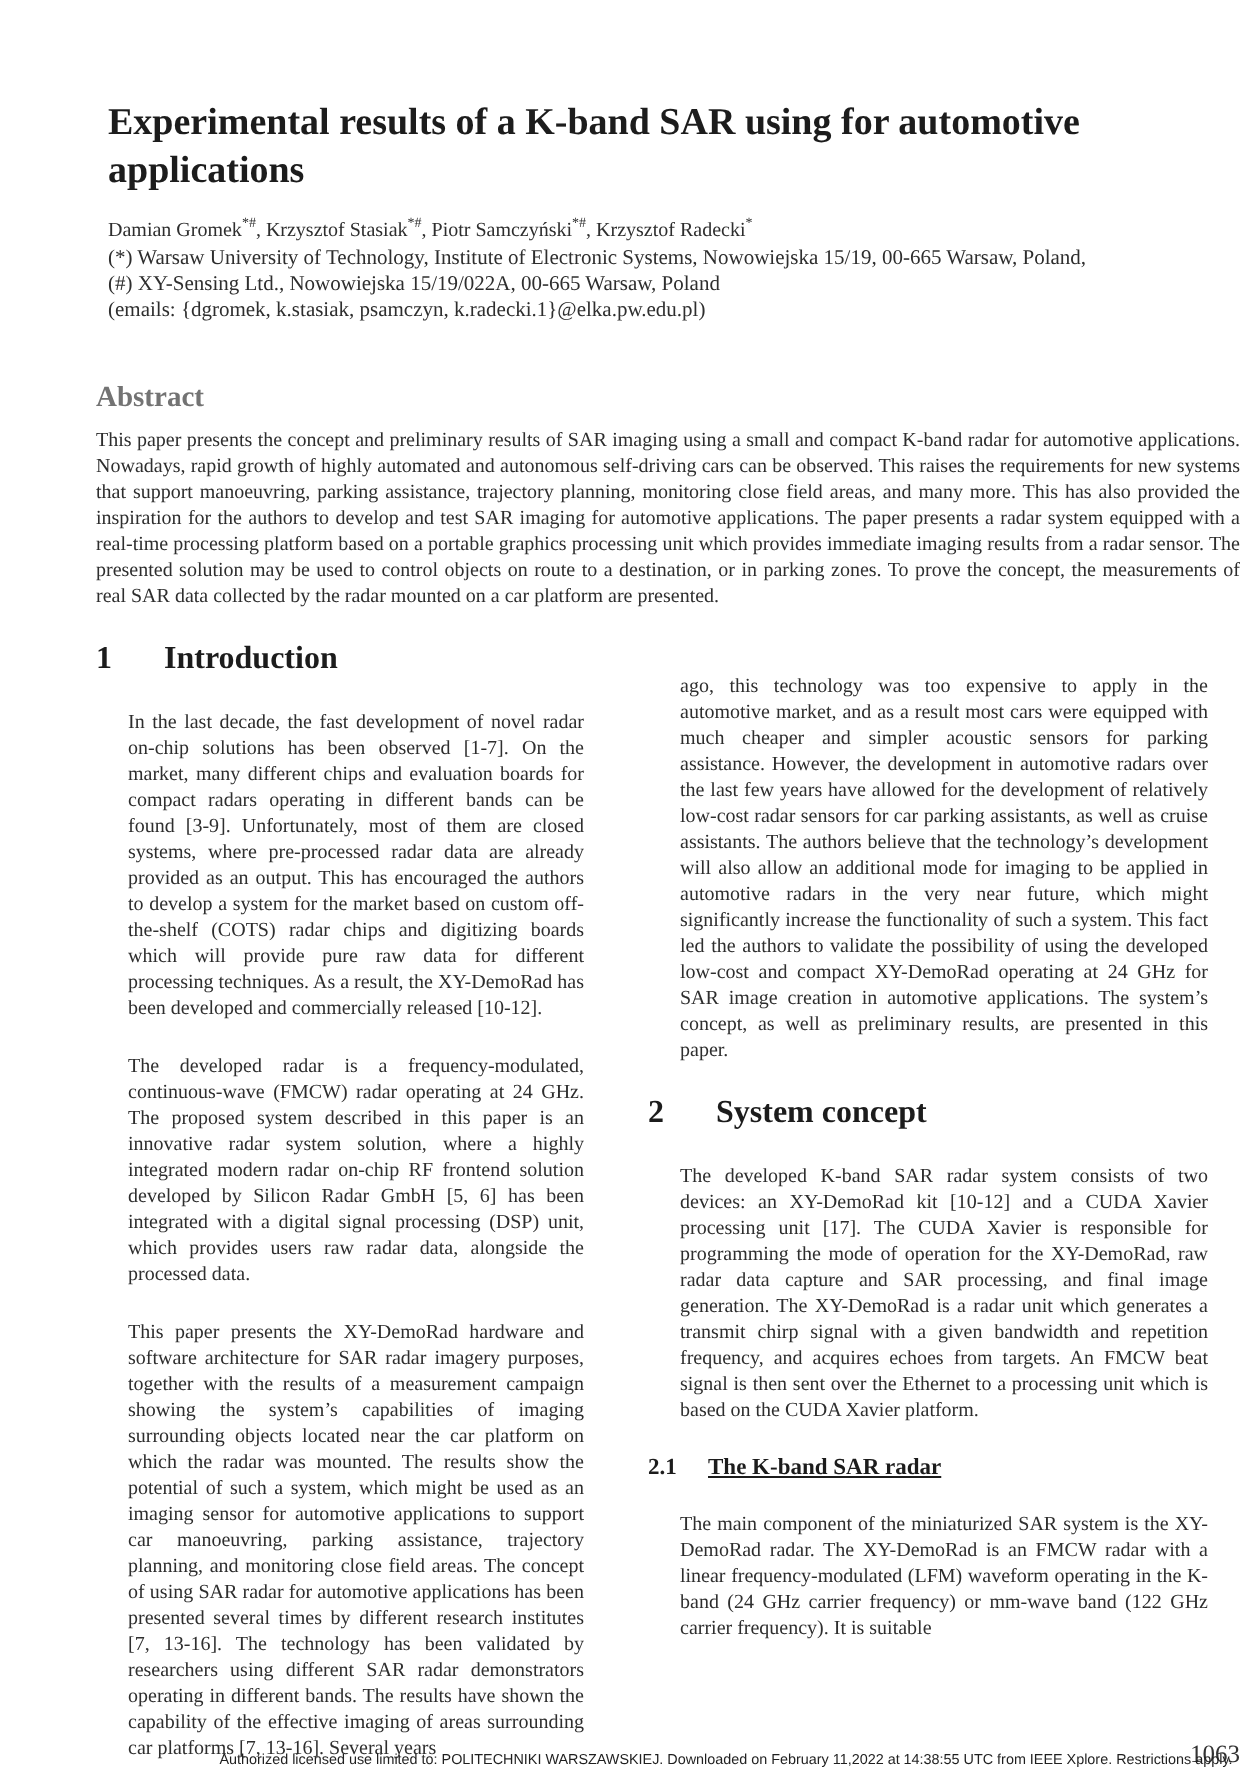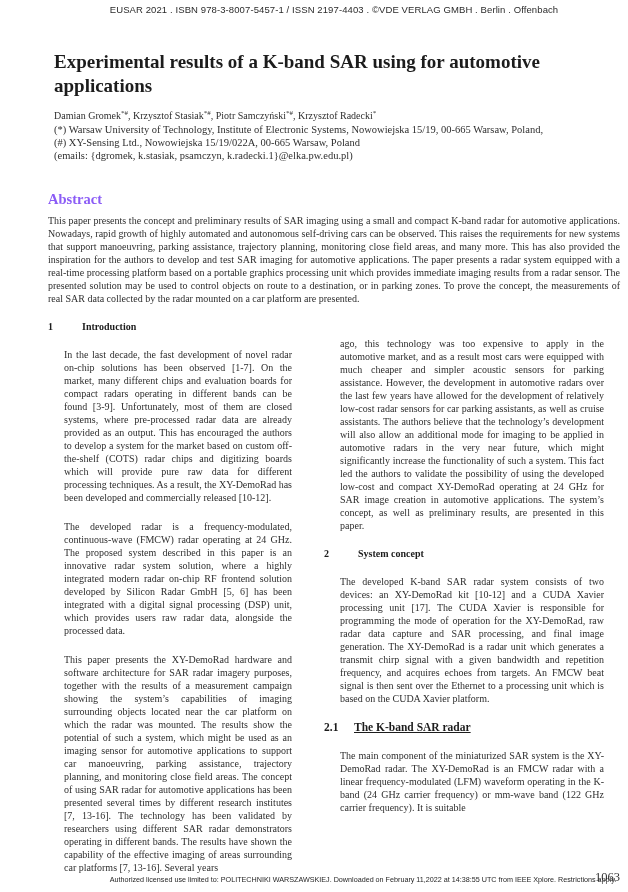--- a/index.html
+++ b/index.html
@@ -13,47 +13,46 @@
     letter-spacing:0.1px;
   }
   .content { position:absolute; top:50px; left:48px; right:8px; }
   .title {
     margin:0 0 0 6px; font-size:19px; line-height:24px; font-weight:bold;
     color:#1c1c1c; max-width:525px;
   }
   .byline { margin:11px 0 0 6px; font-size:10px; line-height:13px; color:#2e2e2e; }
   .byline sup { font-size:7px; line-height:0; }
   .affiliations { margin:1px 0 0 6px; font-size:10.5px; line-height:13px;font-family:Liberation Serif, serif; }
-  .abstract-heading { margin:29px 0 0 0; font-size:14.5px; font-weight:bold; color:#8b5cf6; }
+  .abstract-heading { margin:29px 0 0 0; font-size:14.5px; font-weight:bold; color:#737373; }
   .abstract-text { margin:6px 0 0 0; font-size:10px; line-height:13px; text-align:justify; }
   .columns { display:flex; margin-top:16px; }
   .col-left { flex:none; width:260px; margin-right:16px; }
   .col-right { flex:1; min-width:0; }
-  h2.section { margin:0 0 9px 0; font-size:10px; font-weight:bold; color:#1c1c1c; }
+  h2.section { margin:0 0 9px 0; font-size:16px; font-weight:bold; color:#1c1c1c; }
   h2.section.later { margin-top:15px; }
   h3.subsection { margin:11px 0 5px 0; font-size:11.5px; font-weight:bold; color:#1c1c1c;text-decoration:underline; }
   .sec-num { display:inline-block; width:34px; }
   .subsec-num { display:inline-block; width:30px; }
   p.body { margin:16px; font-size:10px; line-height:13px; text-align:justify; }
   .page-number {
     position:absolute; bottom:7px; left:48px; right:8px; text-align:right;
     font-size:12.5px; color:#333333;
   }
   .license-footer {
     position:absolute; bottom:8px; left:98px; right:0; text-align:center;
     font-family:"Liberation Sans", sans-serif; font-size:7.2px; color:#1f1f1f;
     white-space:nowrap;
   }
 </style>
 </head>
 <body>
 
 <div class="page">
 
-  <div class="running-header">EUSAR 2021 . ISBN 978-3-8007-5457-1 / ISSN 2197-4403 . ©VDE VERLAG GMBH . Berlin . Offenbach</div>
 
   <div class="content">
 
     <h1 class="title">Experimental results of a K-band SAR using for automotive applications</h1>
 
     <div class="byline">
       <span><span>Damian Gromek</span><sup>*#</sup><span>, </span></span><span><span>Krzysztof Stasiak</span><sup>*#</sup><span>, </span></span><span><span>Piotr Samczyński</span><sup>*#</sup><span>, </span></span><span><span>Krzysztof Radecki</span><sup>*</sup></span>
     </div>
 
     <div class="affiliations">

